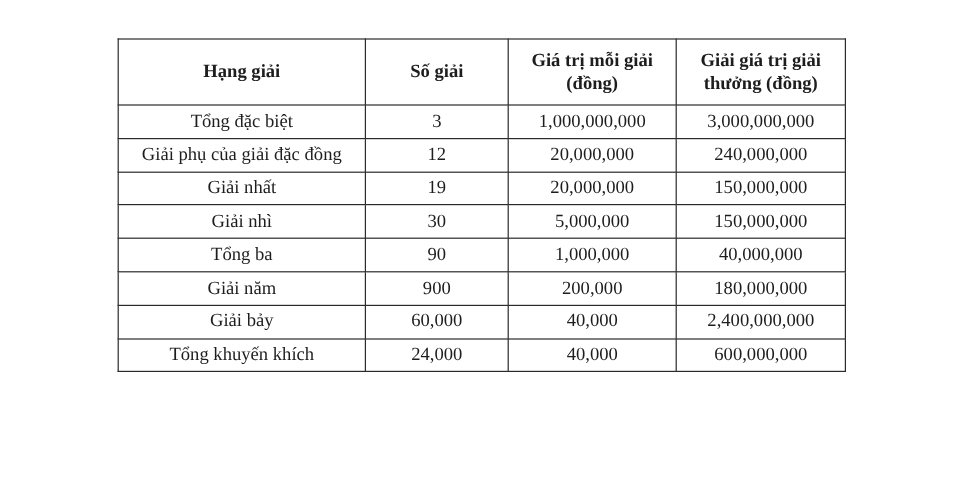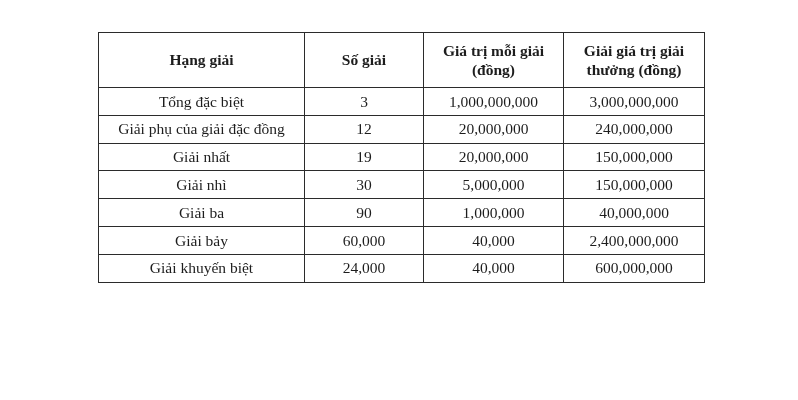--- a/index.html
+++ b/index.html
@@ -88,32 +88,38 @@
           <td>20,000,000</td>
           <td>150,000,000</td>
         </tr>
         <tr>
           <td>Giải nhì</td>
           <td>30</td>
           <td>5,000,000</td>
           <td>150,000,000</td>
         </tr>
         <tr>
-          <td>Giải ba</td>
+          <td>Tổng ba</td>
           <td>90</td>
           <td>1,000,000</td>
           <td>40,000,000</td>
+        </tr>
+        <tr>
+          <td>Giải năm</td>
+          <td>900</td>
+          <td>200,000</td>
+          <td>180,000,000</td>
         </tr>
         <tr>
           <td>Giải bảy</td>
           <td>60,000</td>
           <td>40,000</td>
           <td>2,400,000,000</td>
         </tr>
         <tr>
-          <td>Giải khuyến biệt</td>
+          <td>Tổng khuyến khích</td>
           <td>24,000</td>
           <td>40,000</td>
           <td>600,000,000</td>
         </tr>
       </tbody>
   </table>
 </div>
 
 </body></html>

